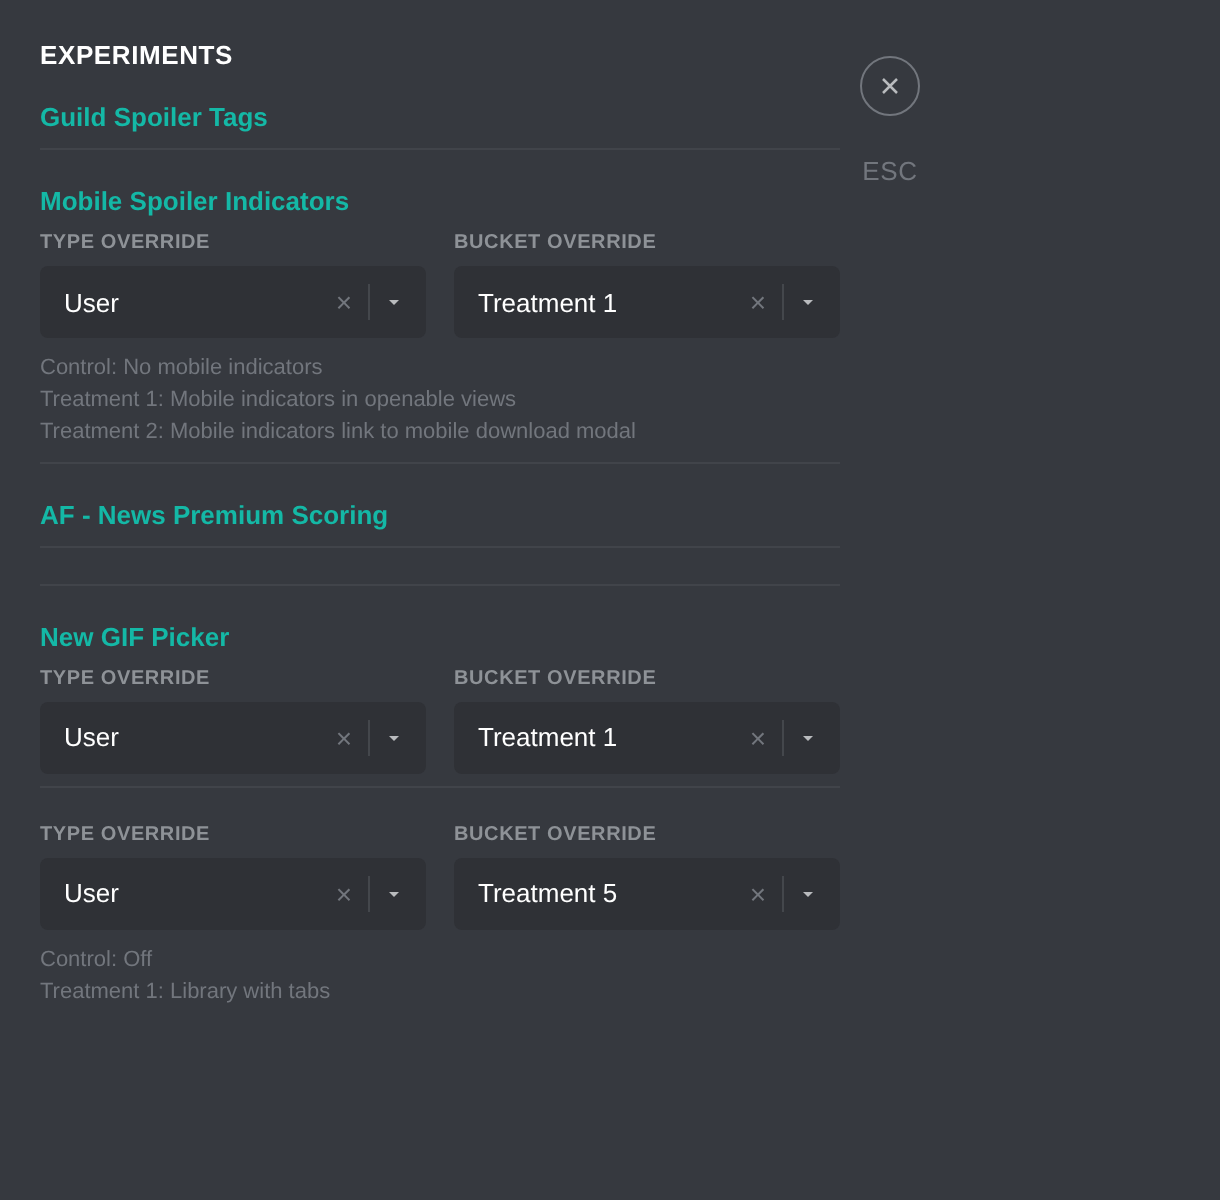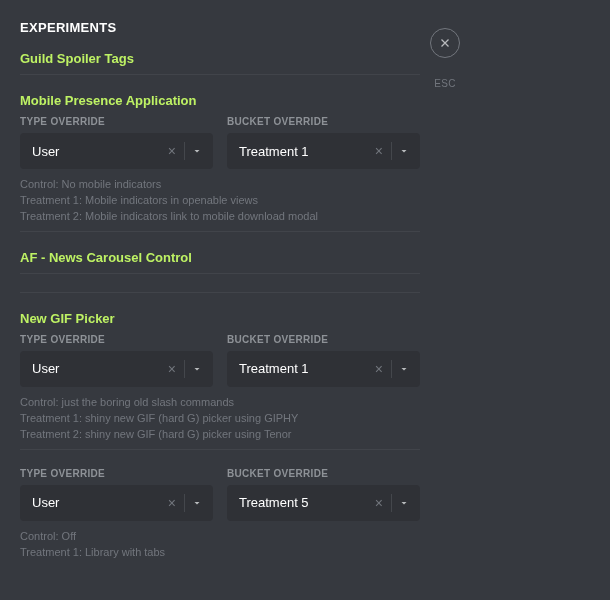--- a/index.html
+++ b/index.html
@@ -23,21 +23,21 @@
     color: #ffffff;
     letter-spacing: 0.3px;
     margin-bottom: 16px;
   }
   .section {
     margin-bottom: 18px;
   }
   .section-title {
     font-size: 13px;
     font-weight: 600;
-    color: #bef264;
+    color: #14b8a6;
     margin-bottom: 8px;
   }
   .divider {
     border: none;
     border-top: 1px solid rgba(255,255,255,0.06);
     margin: 6px 0 14px 0;
   }
   .row {
     display: flex;
     gap: 14px;
@@ -108,21 +108,21 @@
     border-radius: 50%;
     display: flex;
     align-items: center;
     justify-content: center;
     cursor: pointer;
     color: #b9bbbe;
     margin: 0 auto 4px auto;
   }
   .close-btn svg { width: 12px; height: 12px; }
   .esc-label {
-    font-size: 10px;
+    font-size: 13px;
     color: #72767d;
     letter-spacing: 0.3px;
     margin-top: 20px;
   }
 </style>
 </head>
 <body>
 
 <div class="close-wrap">
   <div class="close-btn">
@@ -135,21 +135,21 @@
 
 <div class="content">
   <div class="page-title">EXPERIMENTS</div>
 
   <div class="section">
     <div class="section-title">Guild Spoiler Tags</div>
     <hr class="divider">
   </div>
 
   <div class="section">
-    <div class="section-title">Mobile Presence Application</div>
+    <div class="section-title">Mobile Spoiler Indicators</div>
     <div class="row">
       <div class="col">
         <div class="field-label">TYPE OVERRIDE</div>
         <div class="select">
           <span class="select-value">User</span>
           <span class="select-clear">×</span>
           <span class="select-sep"></span>
           <span class="select-caret">
               <svg viewBox="0 0 24 24">
                 <path fill="currentColor" d="M7 10l5 5 5-5z"></path>
@@ -173,21 +173,21 @@
     </div>
     <div class="desc">
       <div class="desc-line">Control: No mobile indicators</div>
       <div class="desc-line">Treatment 1: Mobile indicators in openable views</div>
       <div class="desc-line">Treatment 2: Mobile indicators link to mobile download modal</div>
     </div>
     <hr class="divider">
   </div>
 
   <div class="section">
-    <div class="section-title">AF - News Carousel Control</div>
+    <div class="section-title">AF - News Premium Scoring</div>
     <hr class="divider">
   </div>
 
   <div class="section">
     <hr class="divider">
   </div>
 
   <div class="section">
     <div class="section-title">New GIF Picker</div>
     <div class="row">
@@ -210,25 +210,20 @@
           <span class="select-value">Treatment 1</span>
           <span class="select-clear">×</span>
           <span class="select-sep"></span>
           <span class="select-caret">
               <svg viewBox="0 0 24 24">
                 <path fill="currentColor" d="M7 10l5 5 5-5z"></path>
               </svg>
             </span>
         </div>
       </div>
-    </div>
-    <div class="desc">
-      <div class="desc-line">Control: just the boring old slash commands</div>
-      <div class="desc-line">Treatment 1: shiny new GIF (hard G) picker using GIPHY</div>
-      <div class="desc-line">Treatment 2: shiny new GIF (hard G) picker using Tenor</div>
     </div>
     <hr class="divider">
   </div>
 
   <div class="section">
     <div class="row">
       <div class="col">
         <div class="field-label">TYPE OVERRIDE</div>
         <div class="select">
           <span class="select-value">User</span>

